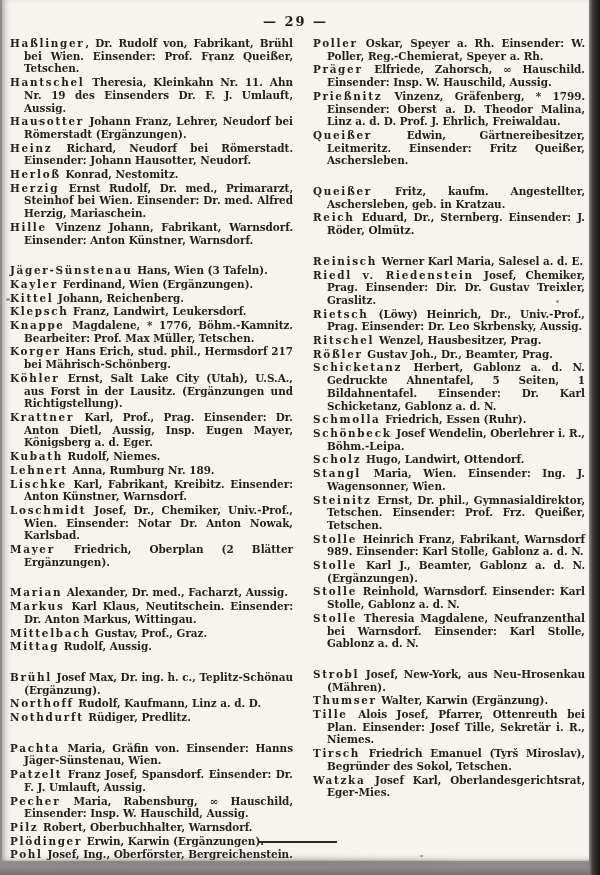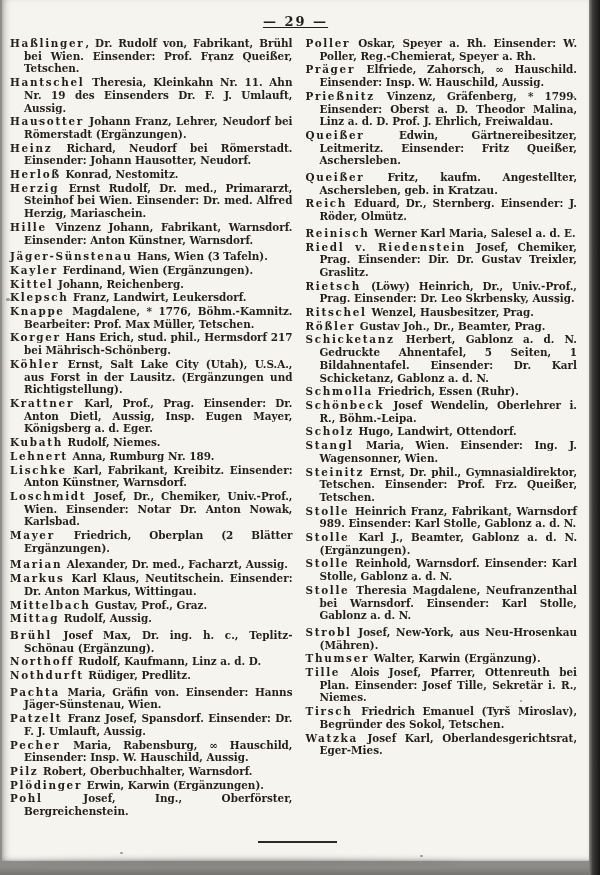--- a/index.html
+++ b/index.html
@@ -11,36 +11,35 @@
   .page{
     position:absolute;left:2px;top:0;width:587px;height:861px;
     background:#f6f4ef;
     box-shadow:inset 6px 0 8px -6px #7a7875, inset 0 -4px 6px -4px #b5b2ad;
     overflow:hidden;
   }
   .page-header{
     text-align:center;margin:14px 0 8px 0;
     font-weight:bold;font-size:13px;letter-spacing:2px;color:#211d19;
     font-family:"DejaVu Serif","Liberation Serif",serif;
-    text-decoration:underline;
   }
   .columns{
     display:flex;flex-direction:row;justify-content:space-between;
-    padding:0 12px 0 8px;column-gap:13px;
+    padding:0 4px 0 8px;column-gap:13px;
   }
   .col{width:283px;}
   .col+.col{width:272px;}
   .entry{
     margin:0 0 1px 0;
     padding-left:14px;text-indent:-14px;
     font-size:10.4px;line-height:12.7px;
     font-weight:bold;color:#241f1a;
     text-align:justify;
   }
-  .entry.gap{margin-top:4px;}
+  .entry.gap{margin-top:18px;}
   .head{letter-spacing:1.7px;padding-right:1px;}
   .end-rule{
     position:absolute;left:258px;top:841px;width:79px;height:2px;
     background:#2b2825;
   }
   .edge-right{
     position:absolute;right:0;top:0;width:11px;height:875px;
     background:linear-gradient(to right,#8a8884 0%,#3a3937 35%,#161514 100%);
   }
   .edge-bottom{

